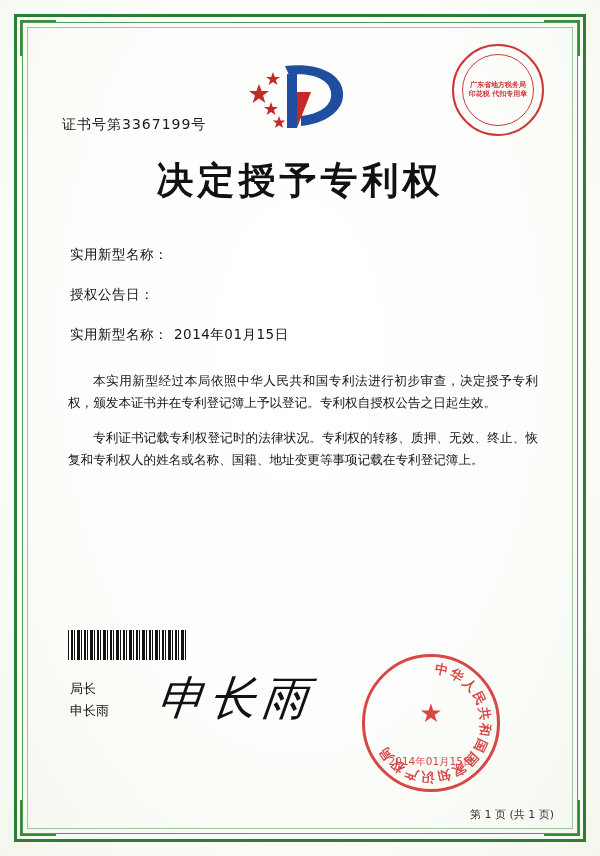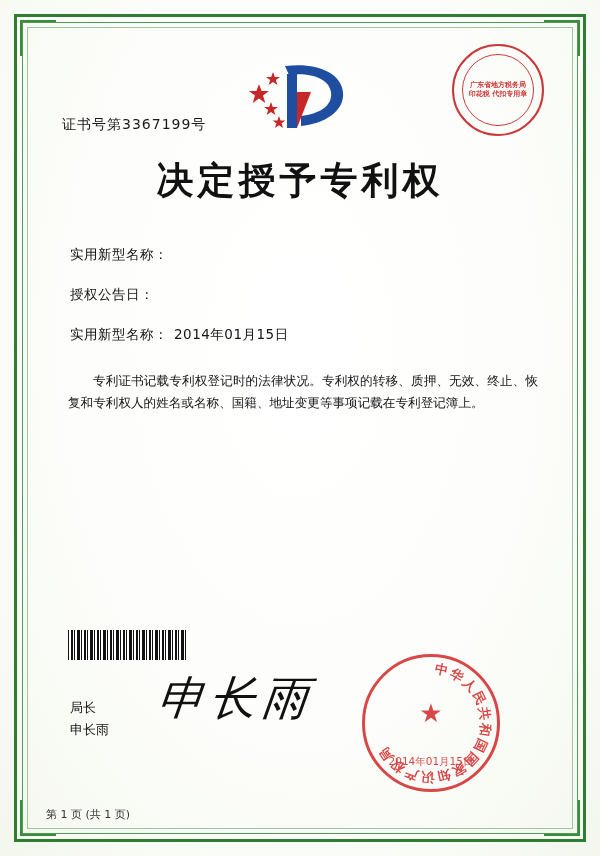--- a/index.html
+++ b/index.html
@@ -145,22 +145,21 @@
       90deg,
       #111 0px,#111 1px,#fff 1px,#fff 3px,
       #111 3px,#111 5px,#fff 5px,#fff 6px,
       #111 6px,#111 7px,#fff 7px,#fff 9px,
       #111 9px,#111 12px,#fff 12px,#fff 13px
     );
   }
   .sig-label{
     position:absolute;left:24px;top:42px;
     font-size:13px;line-height:1.7;color:#141414;
-    font-family:Liberation Mono, monospace;
-    margin-top:20px;
+    font-family:Liberation Sans, sans-serif;
   }
   .signature{
     position:absolute;left:112px;top:32px;
     font-size:46px;
     color:#111;
     font-family:"DejaVu Serif", serif;
     font-style:italic;
     letter-spacing:6px;
     transform:skewX(-6deg);
     white-space:nowrap;
@@ -179,21 +178,21 @@
     position:absolute;left:50%;top:44px;transform:translateX(-50%);
     color:#d32f2f;font-size:26px;line-height:1;
   }
   .seal-date{
     position:absolute;left:50%;bottom:20px;transform:translateX(-50%);
     font-size:10.5px;white-space:nowrap;
     font-family:"DejaVu Sans", sans-serif;
   }
   .page-no{
     position:absolute;left:0;right:0;bottom:-16px;
-    text-align:left;
+    text-align:right;
     font-size:11px;color:#333;
     font-family:"DejaVu Sans", sans-serif;
   }
 </style>
 </head>
 <body>
 
 <div class="page">
 
   <div class="border-outer"></div>
@@ -242,20 +241,21 @@
 
 
       <div class="field">
         <span class="label">实用新型名称：</span>
         <span class="value">2014年01月15日</span>
       </div>
 
     </div>
 
     <div class="paras">
+      <p class="para">本实用新型经过本局依照中华人民共和国专利法进行初步审查，决定授予专利权，颁发本证书并在专利登记簿上予以登记。专利权自授权公告之日起生效。</p>
       <p class="para">专利证书记载专利权登记时的法律状况。专利权的转移、质押、无效、终止、恢复和专利权人的姓名或名称、国籍、地址变更等事项记载在专利登记簿上。</p>
     </div>
 
     <div class="bottom">
       <div class="barcode"></div>
 
       <div class="sig-label">
         <div>局长</div>
         <div>申长雨</div>
       </div>

